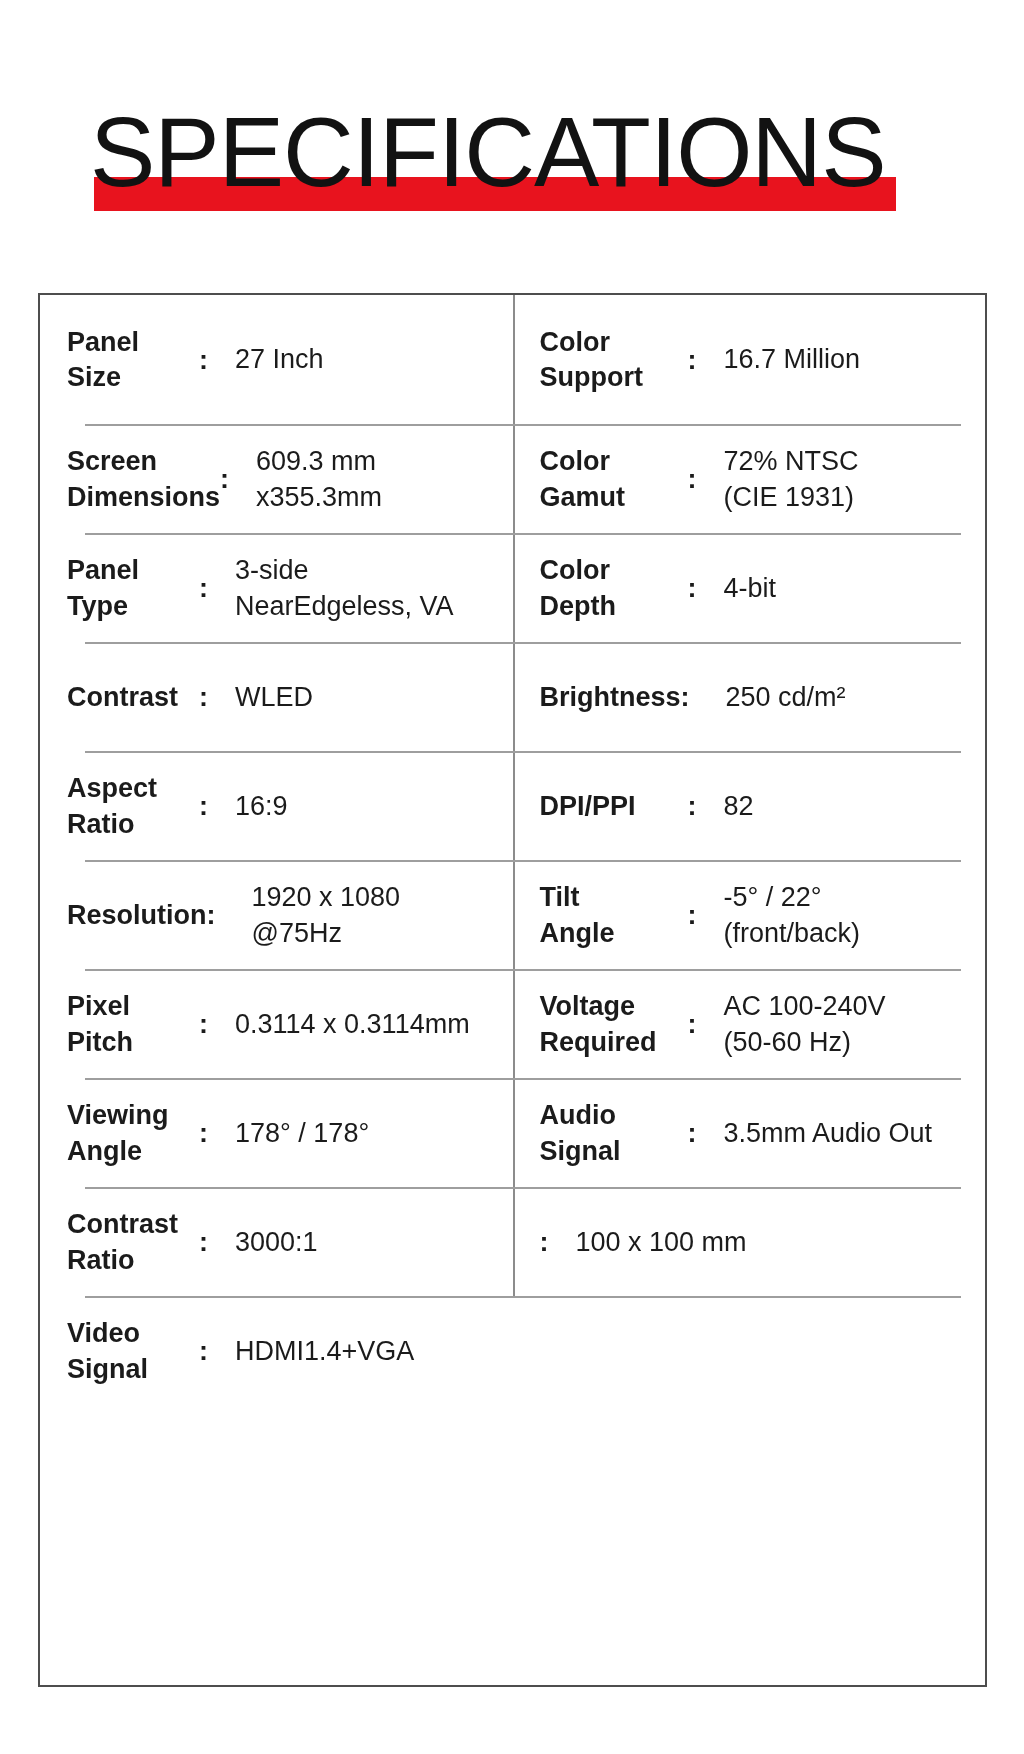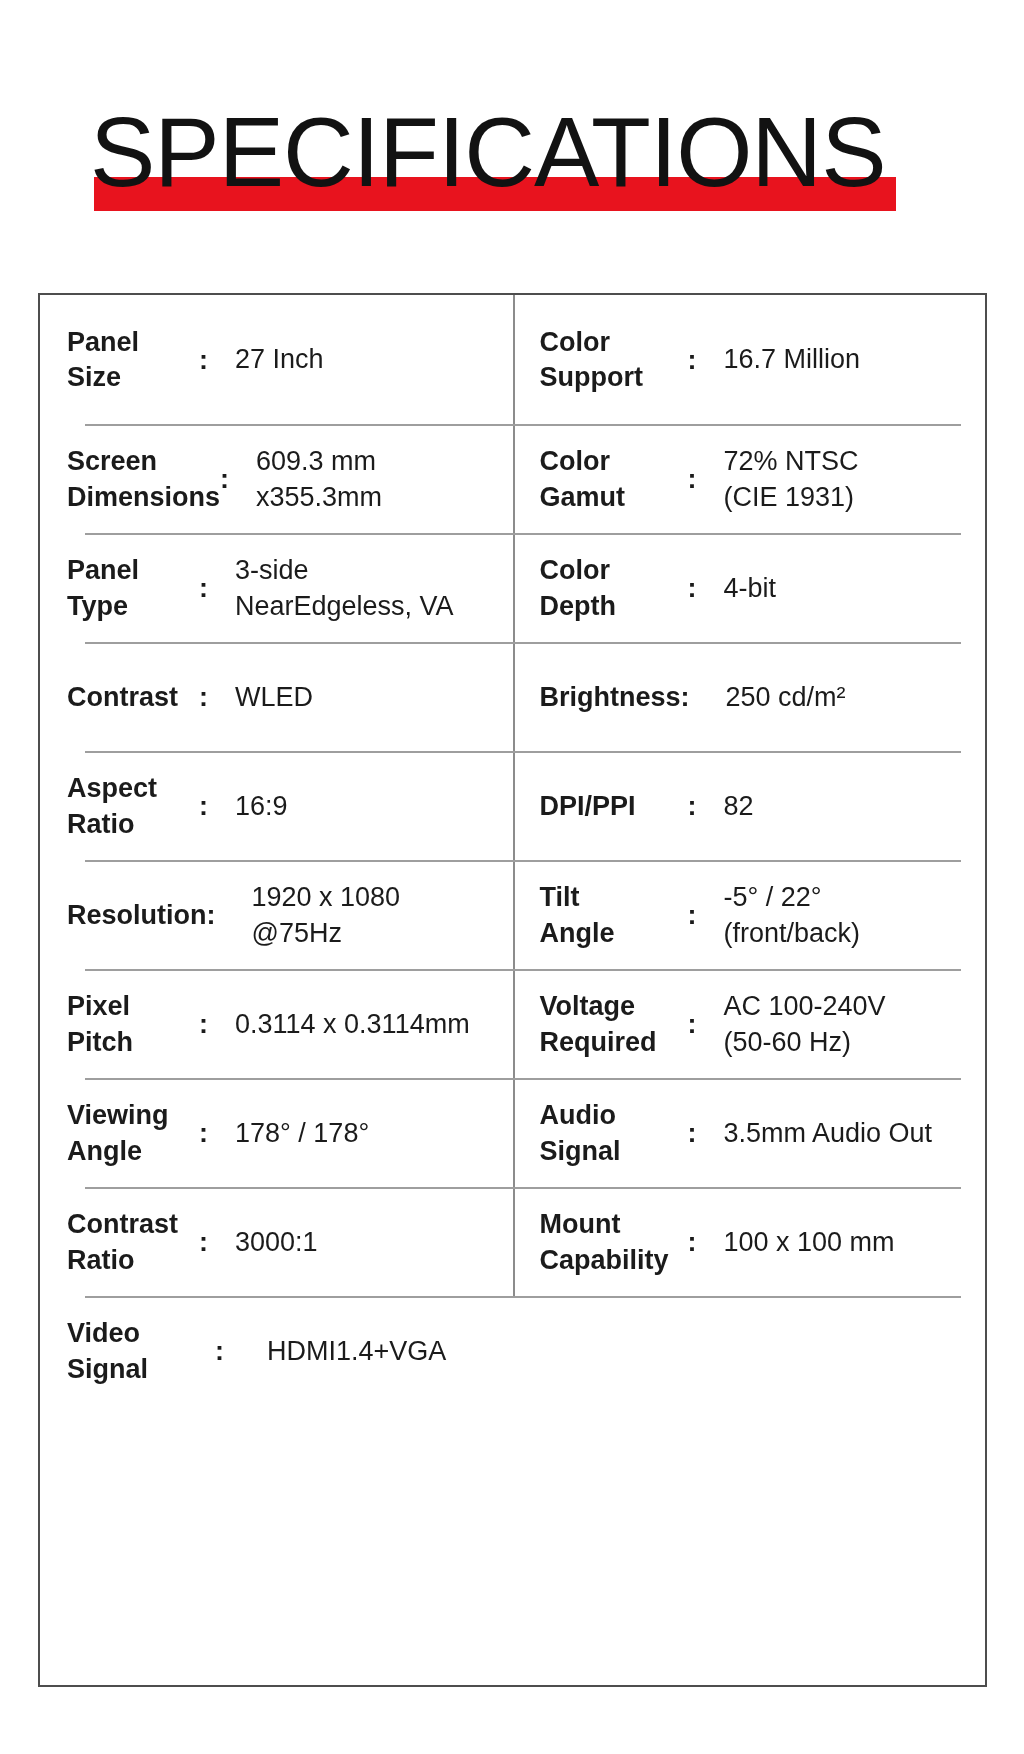--- a/index.html
+++ b/index.html
@@ -30,21 +30,21 @@
   .row.divided::after{
     content:"";position:absolute;top:-1px;left:45px;right:24px;height:2px;
     background:#9e9e9e;
   }
   .row.certs.divided::after{left:12px;right:10px;}
   .cell{
     width:50%;box-sizing:border-box;display:flex;align-items:center;
     padding-left:27px;
   }
   .cell.right{border-left:2px solid #8c8c8c;padding-left:25px;}
-  .row.video .cell{width:100%;gap:16px;}
+  .row.video .cell{width:100%;}
   .label{
     flex:0 0 132px;font-size:27px;font-weight:600;line-height:1.3;
     white-space:pre-line;
   }
   .cell.right .label{flex-basis:148px;}
   .colon{flex:0 0 36px;font-size:27px;font-weight:600;}
   .value{
     flex:1 1 auto;font-size:27px;font-weight:400;line-height:1.3;
     white-space:pre-line;padding-right:6px;
   }
@@ -189,22 +189,20 @@
   </div>
 
   <div class="row pair divided">
     <div class="cell left">
       <div class="label">Contrast
 Ratio</div>
       <div class="colon">:</div>
       <div class="value">3000:1</div>
     </div>
     <div class="cell right">
-      <div class="label">Mount
-Capability</div>
       <div class="colon">:</div>
       <div class="value">100 x 100 mm</div>
     </div>
   </div>
 
   <div class="row video divided">
     <div class="cell left">
       <div class="label">Video
 Signal</div>
       <div class="colon">:</div>

